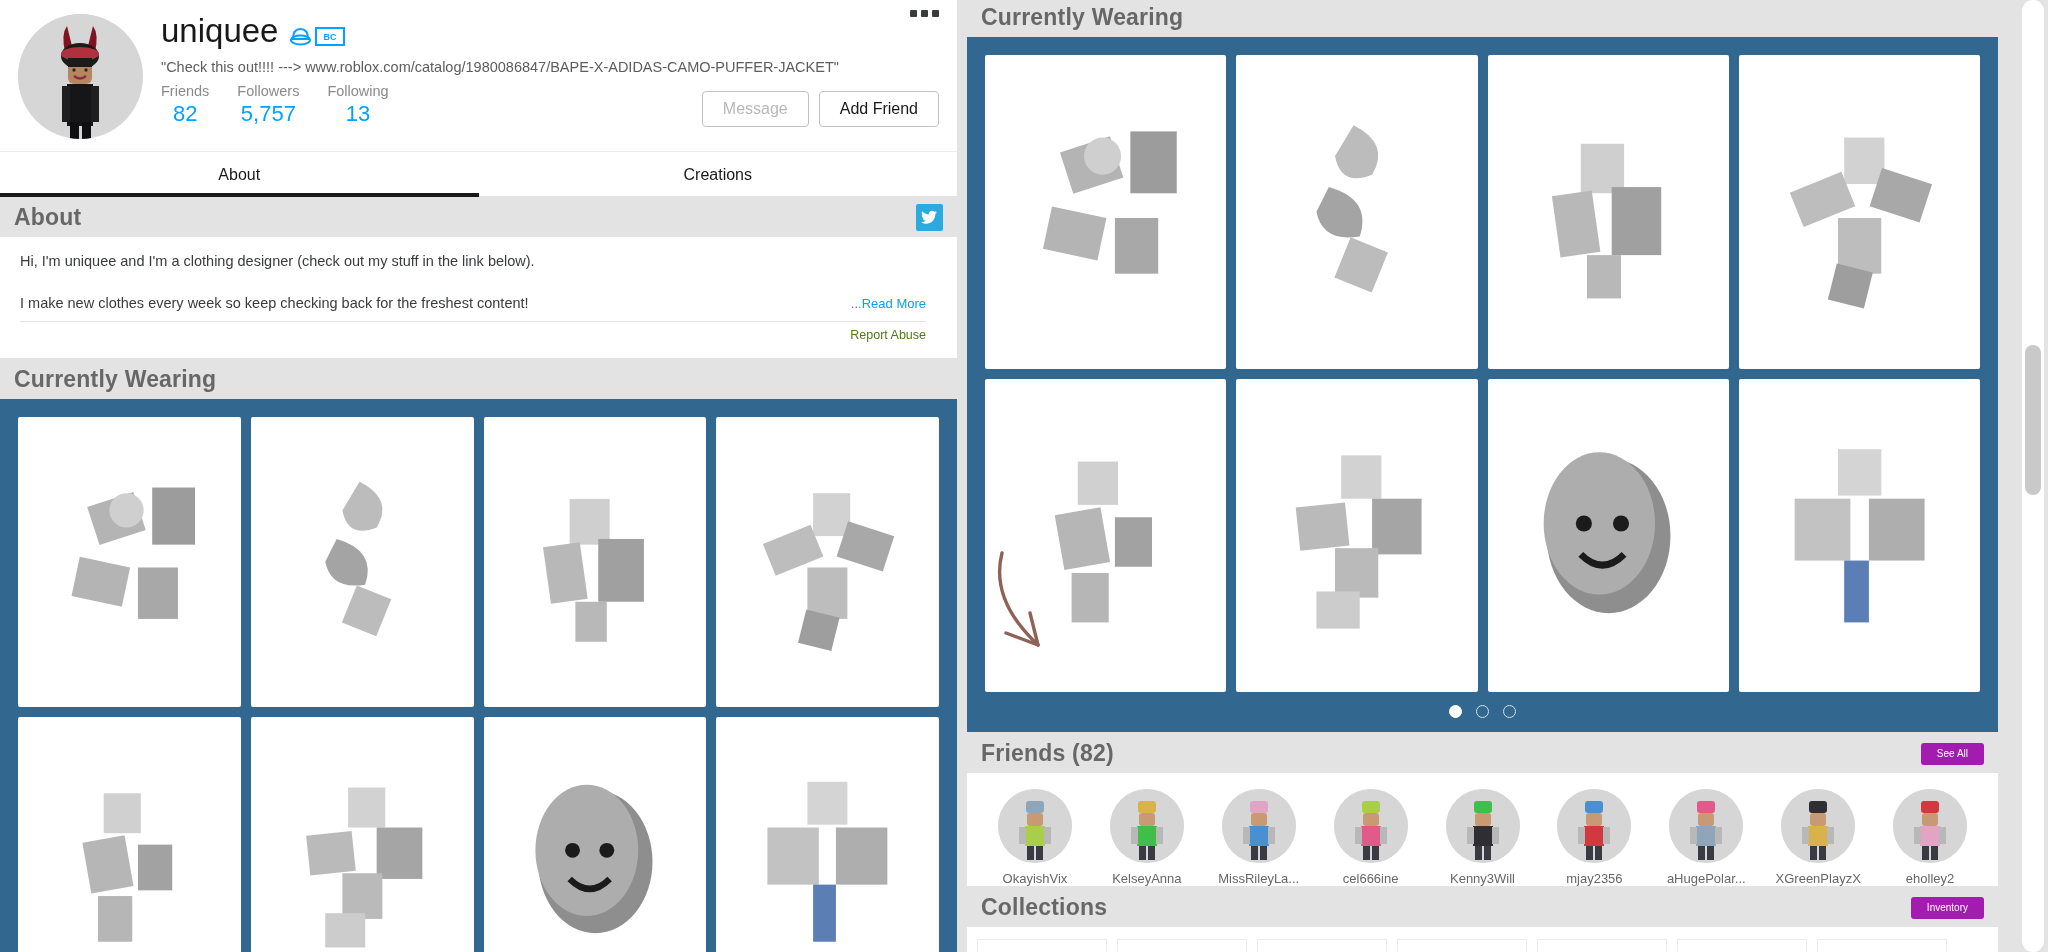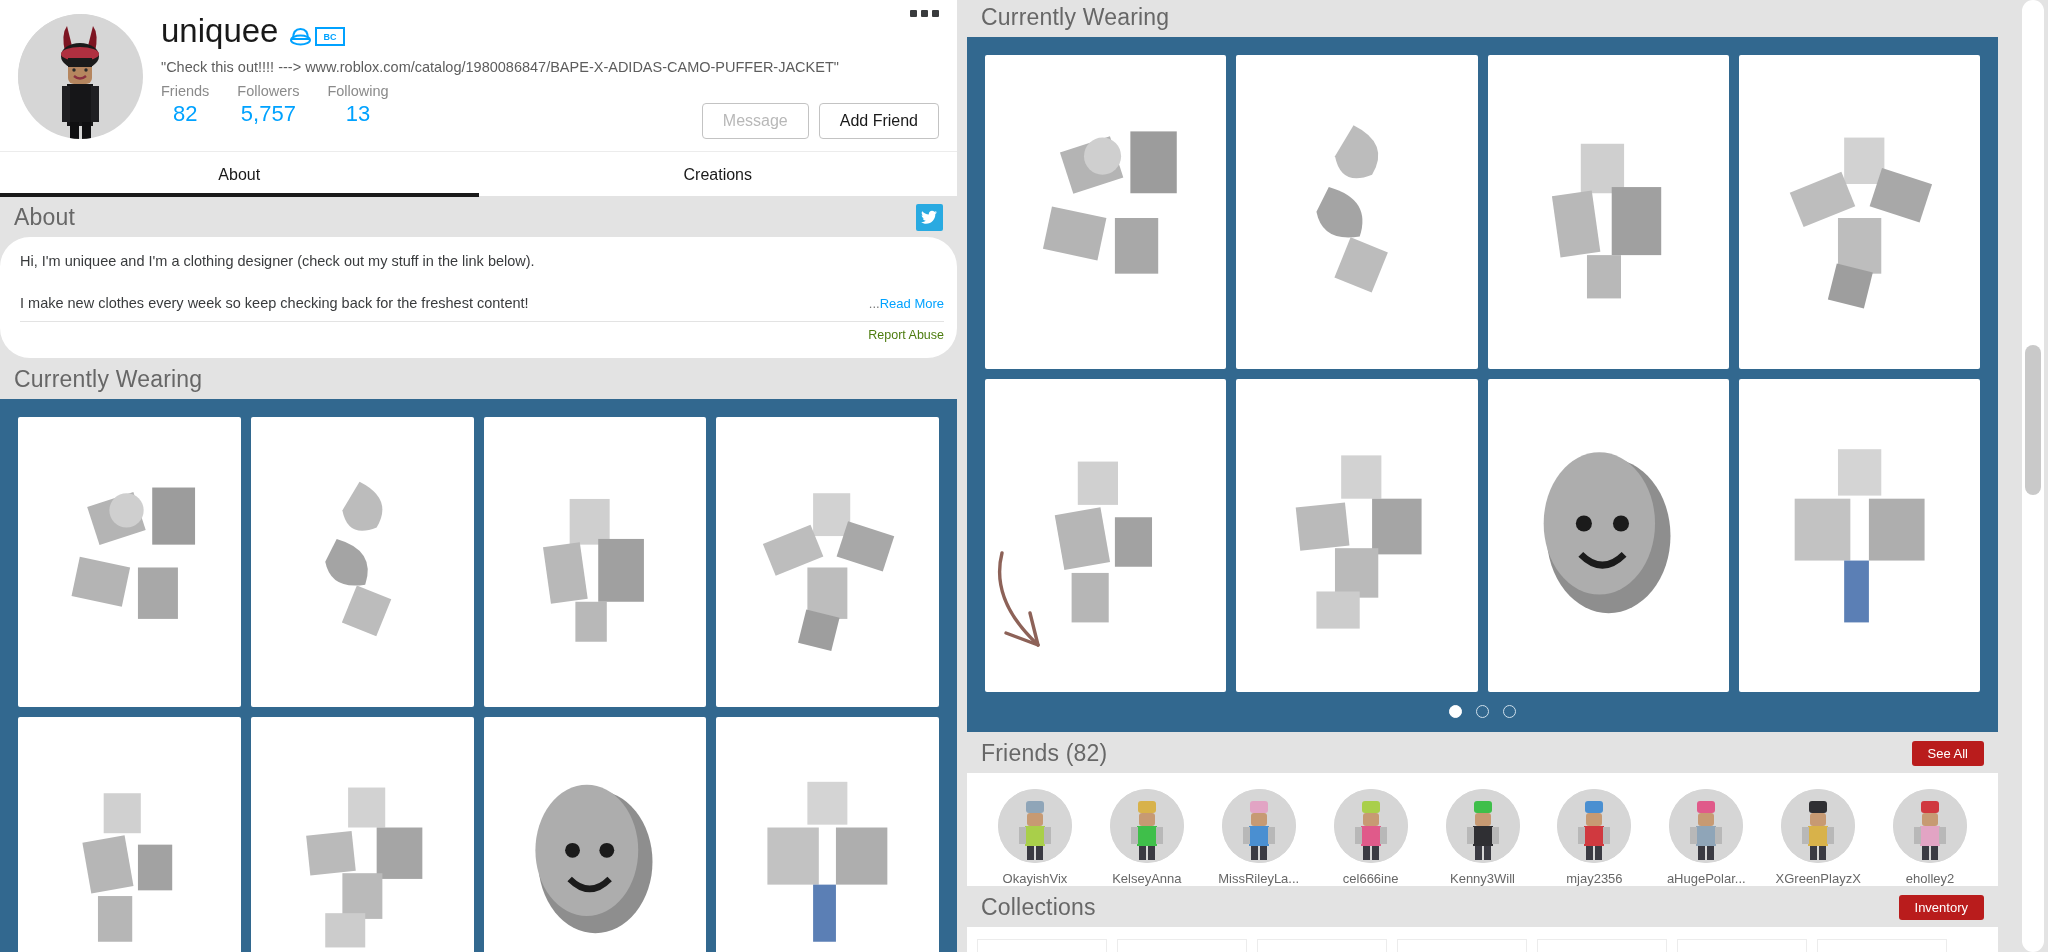--- a/index.html
+++ b/index.html
@@ -10,24 +10,24 @@
     overflow: hidden;
   }
   .stage { position: relative; width: 2048px; height: 952px; display: flex; }
 
   
   .panel { position: relative; background: #fff; }
   .sec-head {
     background: #e3e3e3; padding: 8px 14px 6px 14px;
     display: flex; align-items: center; justify-content: space-between;
   }
-  .sec-title { font-size: 23px; color: #676767; font-weight: 400; letter-spacing: .2px; }
+  .sec-title { font-size: 23px; color: #676767; font-weight: 700; letter-spacing: .2px; }
   .blue-btn {
-    background: #b91c1c; color: #fff; border: none; border-radius: 3px;
-    font-size: 13px; padding: 6px 16px; font-family: "Liberation Sans", sans-serif;
+    background: #a21caf; color: #fff; border: none; border-radius: 3px;
+    font-size: 10px; padding: 6px 16px; font-family: "Liberation Sans", sans-serif;
     cursor: pointer; line-height: 1; margin-left: 26px;
   }
 
   
   .leftpane {
     width: 957px; height: 952px; overflow: hidden;
     background: #e3e3e3; position: relative;
   }
   .lp-inner { width: 957px; }
 
@@ -45,39 +45,39 @@
   .bc-badge { display: flex; align-items: center; gap: 2px; }
   .status-line {
     font-size: 14.5px; color: #5d5d5d; margin-top: 10px;
     white-space: nowrap; overflow: hidden;
   }
   .counters { display: flex; margin-top: 8px; }
   .ctr { text-align: center; padding: 0 14px; }
   .ctr:first-child { padding-left: 0; }
   .ctr-label { font-size: 14.5px; color: #8a8a8a; }
   .ctr-val { font-size: 22px; color: #00a2ff; margin-top: 2px; }
-  .pbtns { position: absolute; right: 0; bottom: 0; display: flex; gap: 10px; }
+  .pbtns { position: absolute; right: 0; bottom: 12px; display: flex; gap: 10px; }
   .gbtn {
     border: 1px solid #c3c3c3; background: #fff; border-radius: 4px;
     padding: 9px 20px; font-size: 16px; color: #191919;
     font-family: "Liberation Sans", sans-serif; cursor: pointer; line-height: 1;
   }
   .gbtn.muted { color: #b8b8b8; }
 
   .tabs { display: flex; background: #fff; border-top: 1px solid #ececec; }
   .tab {
     flex: 1; text-align: center; padding: 14px 0 12px 0;
     font-size: 16px; color: #191919; cursor: pointer; position: relative;
   }
   .tab.active::after {
     content: ''; position: absolute; left: 0; right: 0; bottom: -1px;
     height: 4px; background: #191919;
   }
 
-  .about-body { background: #fff; padding: 16px 13px 8px 20px; border-radius: 30px; }
+  .about-body { background: #fff; padding: 16px 31px 8px 20px; }
   .about-p { font-size: 14.5px; color: #393b3d; margin-bottom: 26px; }
   .about-row2 { display: flex; justify-content: space-between; align-items: flex-end; }
   .readmore { font-size: 13px; color: #7a7a7a; white-space: nowrap; }
   .readmore b { color: #00a2ff; font-weight: 400; }
   .hr { height: 1px; background: #e3e3e3; margin: 10px 0 6px 0; }
   .abuse { text-align: right; font-size: 12.5px; color: #4d7c0f; padding-bottom: 8px; }
   .tw {
     width: 27px; height: 27px; background: #29aae1; border-radius: 2px;
     display: flex; align-items: center; justify-content: center;
   }

